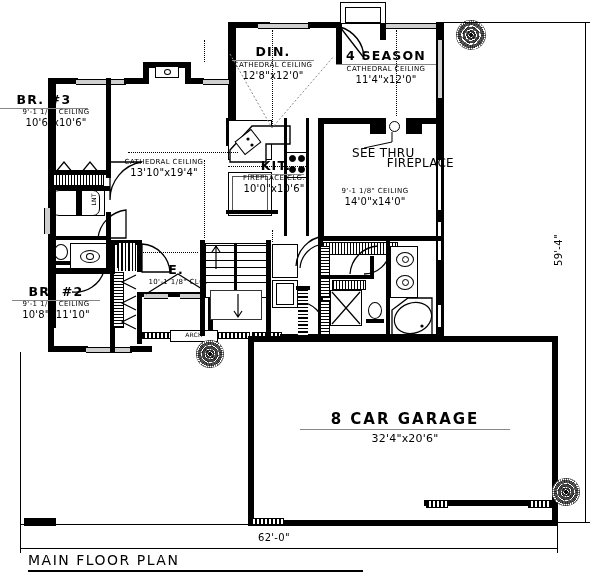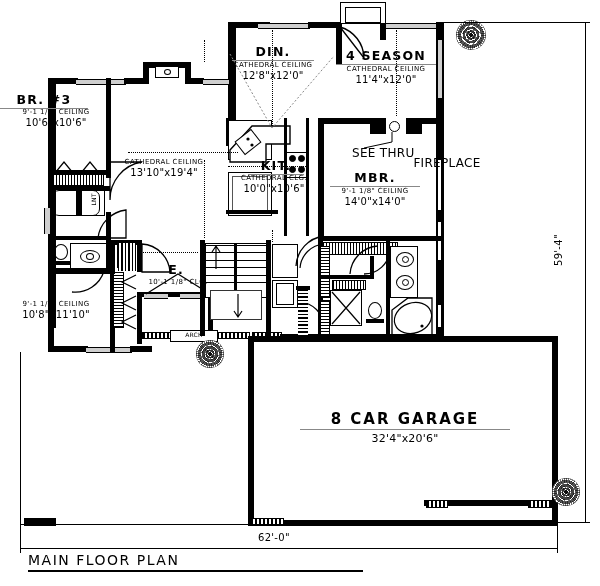--- a/index.html
+++ b/index.html
@@ -311,44 +311,44 @@
   <div class="dash-v" style="left:272px;top:230px;height:12px;"></div>
 
   <div class="tree" style="left:456px;top:20px;width:30px;height:30px;"></div>
   <div class="tree" style="left:196px;top:340px;width:28px;height:28px;"></div>
   <div class="tree" style="left:552px;top:478px;width:28px;height:28px;"></div>
 
   <div class="lbl rname u" style="left:0;top:92px;width:88px;">BR. #3</div>
   <div class="lbl rceil" style="left:12px;top:108px;width:88px;">9'-1 1/8" CEILING</div>
   <div class="lbl rdim" style="left:12px;top:117px;width:88px;">10'6"x10'6"</div>
 
+  <div class="lbl rname u" style="left:12px;top:284px;width:88px;">BR. #2</div>
   <div class="lbl rceil" style="left:12px;top:300px;width:88px;">9'-1 1/8" CEILING</div>
   <div class="lbl rdim" style="left:12px;top:309px;width:88px;">10'8"x11'10"</div>
 
   <div class="lbl rceil" style="left:110px;top:158px;width:108px;">CATHEDRAL CEILING</div>
   <div class="lbl rdim" style="left:110px;top:167px;width:108px;">13'10"x19'4"</div>
 
   <div class="lbl rname u" style="left:232px;top:44px;width:82px;">DIN.</div>
   <div class="lbl rceil" style="left:232px;top:61px;width:82px;">CATHEDRAL CEILING</div>
   <div class="lbl rdim" style="left:232px;top:70px;width:82px;">12'8"x12'0"</div>
 
   <div class="lbl rname u" style="left:336px;top:48px;width:100px;">4 SEASON</div>
   <div class="lbl rceil" style="left:336px;top:65px;width:100px;">CATHEDRAL CEILING</div>
   <div class="lbl rdim" style="left:336px;top:74px;width:100px;">11'4"x12'0"</div>
 
   <div class="lbl rname u" style="left:248px;top:158px;width:56px;">KIT.</div>
-  <div class="lbl rceil" style="left:228px;top:174px;width:92px;">CATHEDRAL CLG.</div>
+  <div class="lbl rceil" style="left:228px;top:174px;width:92px;">FIREPLACE CLG.</div>
   <div class="lbl rdim" style="left:228px;top:183px;width:92px;">10'0"x10'6"</div>
 
-  <div class="lbl rname u" style="left:330px;top:170px;width:90px;">MBR.</div>
   <div class="lbl rceil" style="left:330px;top:187px;width:90px;">9'-1 1/8" CEILING</div>
   <div class="lbl rdim" style="left:330px;top:196px;width:90px;">14'0"x14'0"</div>
 
   <div class="lbl note" style="left:352px;top:146px;width:80px;text-align:left;">SEE THRU</div>
-  <div class="lbl note" style="left:373px;top:156px;width:80px;text-align:center;padding-left:34px;">FIREPLACE</div>
+  <div class="lbl note" style="left:340px;top:156px;width:80px;text-align:right;padding-left:34px;">FIREPLACE</div>
 
   <div class="lbl rname" style="left:158px;top:262px;width:36px;">E.</div>
   <div class="lbl rceil" style="left:134px;top:278px;width:88px;">10'-1 1/8" CLG.</div>
 
   <div class="lbl rname u" style="left:300px;top:410px;width:210px;font-size:15px;letter-spacing:2px;">8 CAR GARAGE</div>
   <div class="lbl rdim" style="left:300px;top:432px;width:210px;font-size:11px;">32'4"x20'6"</div>
 
   <div class="dimlinev" style="left:585px;top:22px;height:500px;"></div>
   <div class="tick" style="left:581px;top:22px;width:9px;height:1px;"></div>
   <div class="tick" style="left:581px;top:522px;width:9px;height:1px;"></div>

